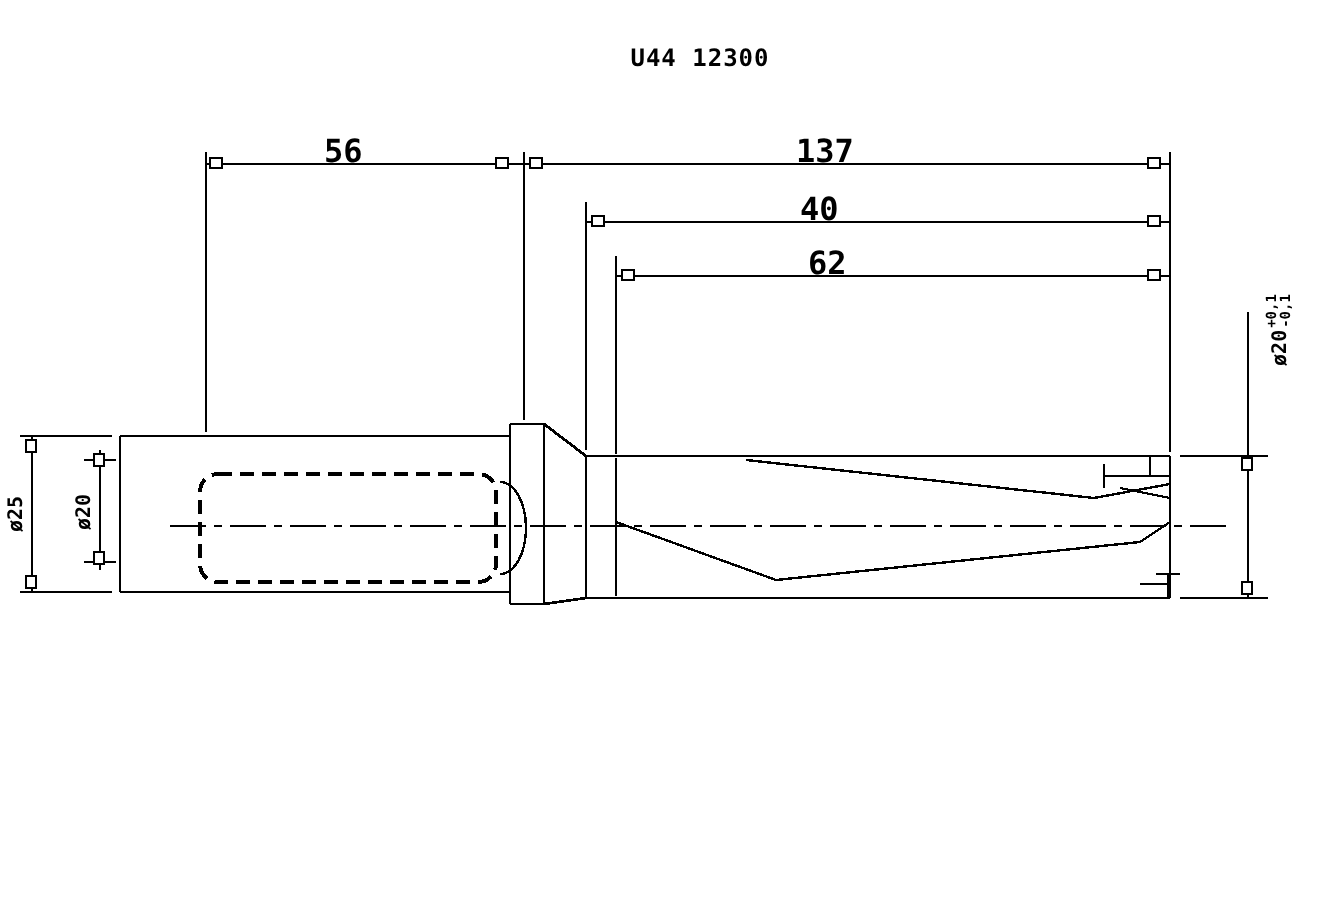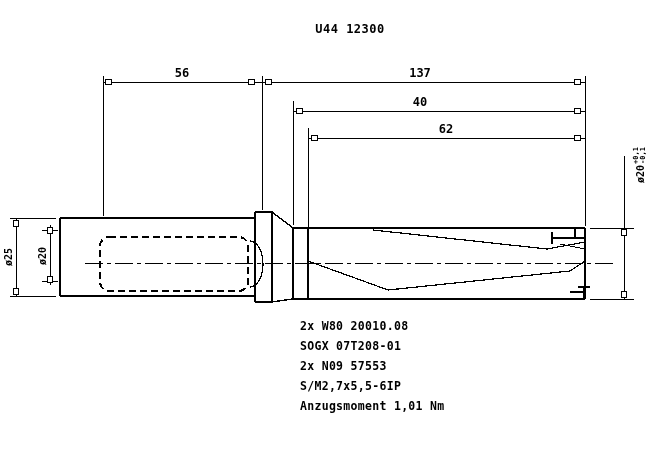--- a/index.html
+++ b/index.html
@@ -9,21 +9,21 @@
     height: 460px;
     background: #ffffff;
     overflow: hidden;
     font-family: "DejaVu Sans Mono", monospace;
     font-weight: bold;
     color: #000;
   }
   .canvas svg { position: absolute; left: 0; top: 0; }
   .lbl { position: absolute; white-space: nowrap; }
   .title { font-size: 12px; letter-spacing: 0.5px; text-align: center; }
-  .dim { font-size: 12px; text-align: center; }
+  .dim { font-size: 16px; text-align: left; }
   .vlabel {
     font-size: 10px;
     text-align: center;
     transform: rotate(-90deg);
     display: flex;
     align-items: center;
     justify-content: center;
     gap: 1px;
   }
   .tolstack {
@@ -85,34 +85,27 @@
       <rect x="621" y="229" width="5" height="6"></rect>
       <rect x="621" y="291" width="5" height="6"></rect>
     </g>
   </svg>
 
   <div class="lbl title" style="left:280px; top:22px; width:140px;">U44 12300</div>
 
   <div class="lbl dim" style="left:162px; top:66px; width:40px;">56</div>
   <div class="lbl dim" style="left:398px; top:66px; width:44px;">137</div>
   <div class="lbl dim" style="left:400px; top:95px; width:40px;">40</div>
-  <div class="lbl dim" style="left:426px; top:122px; width:40px;">62</div>
+  <div class="lbl dim" style="left:404px; top:122px; width:40px;">62</div>
 
   <div class="lbl vlabel" style="left:-22px; top:251px; width:60px; height:12px;">ø25</div>
   <div class="lbl vlabel" style="left:17px; top:250px; width:50px; height:12px;">ø20</div>
 
   <div class="lbl vlabel" style="left:605px; top:157px; width:70px; height:16px;">
     <span>ø20</span>
     <span class="tolstack">
       <span>+0,1</span>
       <span>-0,1</span>
     </span>
   </div>
 
-  <div class="lbl notes" style="left:300px; top:316px;">
-    <div>2x W80 20010.08</div>
-    <div>SOGX 07T208-01</div>
-    <div>2x N09 57553</div>
-    <div>S/M2,7x5,5-6IP</div>
-    <div>Anzugsmoment 1,01 Nm</div>
-  </div>
 
 </div>
 
 </body></html>

